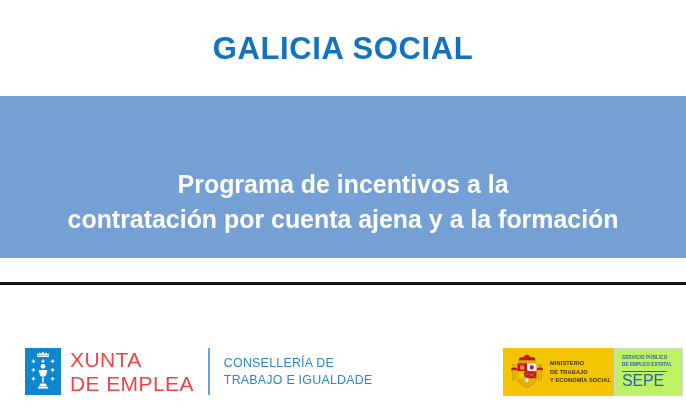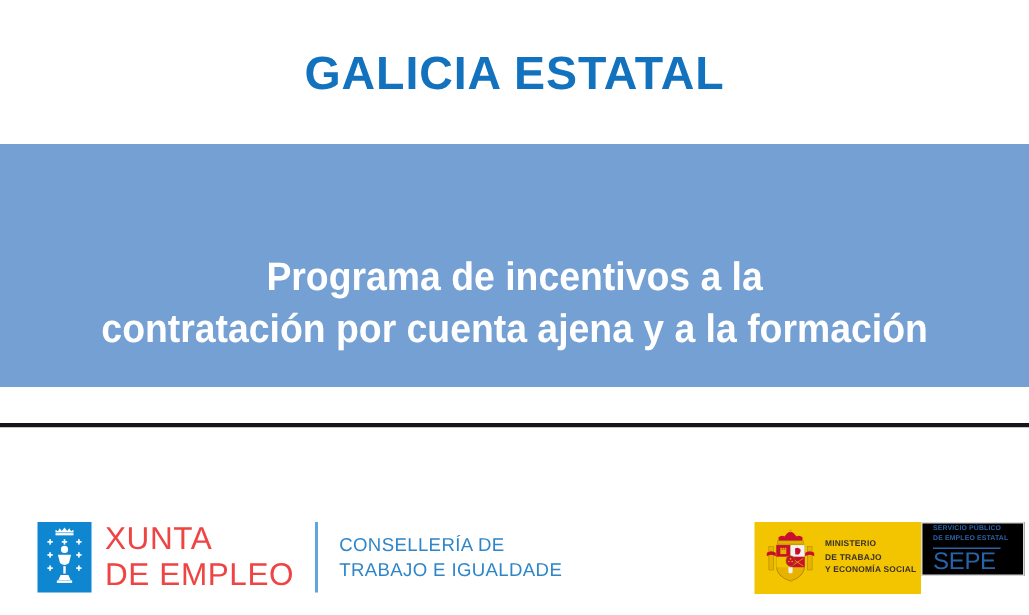--- a/index.html
+++ b/index.html
@@ -157,22 +157,22 @@
     font-family: "Liberation Sans", sans-serif;
     font-size: 5.6px;
     font-weight: bold;
     line-height: 1.55;
     color: #3a3027;
     letter-spacing: 0.15px;
     white-space: nowrap;
   }
   .sepe-block {
     width: 69px;
-    height: 36px;
-    background: #000000;
+    height: 48px;
+    background: #bef264;
     border: 1px solid #d8d8d8;
     box-sizing: border-box;
     display: flex;
     flex-direction: column;
     justify-content: center;
     padding-left: 7px;
   }
   .sepe-small {
     font-family: "Liberation Sans", sans-serif;
     font-size: 4.6px;
@@ -194,21 +194,21 @@
     font-weight: normal;
     color: #2a62a8;
     letter-spacing: -0.2px;
     line-height: 1;
   }
 </style>
 </head>
 <body>
 
 <div class="title-area">
-  <div class="main-title">GALICIA ESTATAL</div>
+  <div class="main-title">GALICIA SOCIAL</div>
 </div>
 
 <div class="banner">
   <div class="banner-inner">
     <div class="banner-line">Programa de incentivos a la</div>
     <div class="banner-line">contratación por cuenta ajena y a la formación</div>
   </div>
 </div>
 
 <div class="rule"></div>
@@ -251,21 +251,21 @@
           <path d="M13.6 21.9 L22.4 21.9 L21.0 27.4 Q18 29.9 15.0 27.4 Z"></path>
           <rect x="17.2" y="29.4" width="1.6" height="5.0"></rect>
           <path d="M13.9 38.6 L22.1 38.6 L20.6 35.4 L15.4 35.4 Z"></path>
           <rect x="12.9" y="38.9" width="10.2" height="1.7"></rect>
         </g>
       </svg>
     </div>
 
     <div class="xunta-wordmark">
       <span>XUNTA</span>
-      <span>DE EMPLEO</span>
+      <span>DE EMPLEA</span>
     </div>
 
     <div class="xunta-divider"></div>
 
     <div class="conselleria">
       <span>CONSELLERÍA DE</span>
       <span>TRABAJO E IGUALDADE</span>
     </div>
   </div>
 

